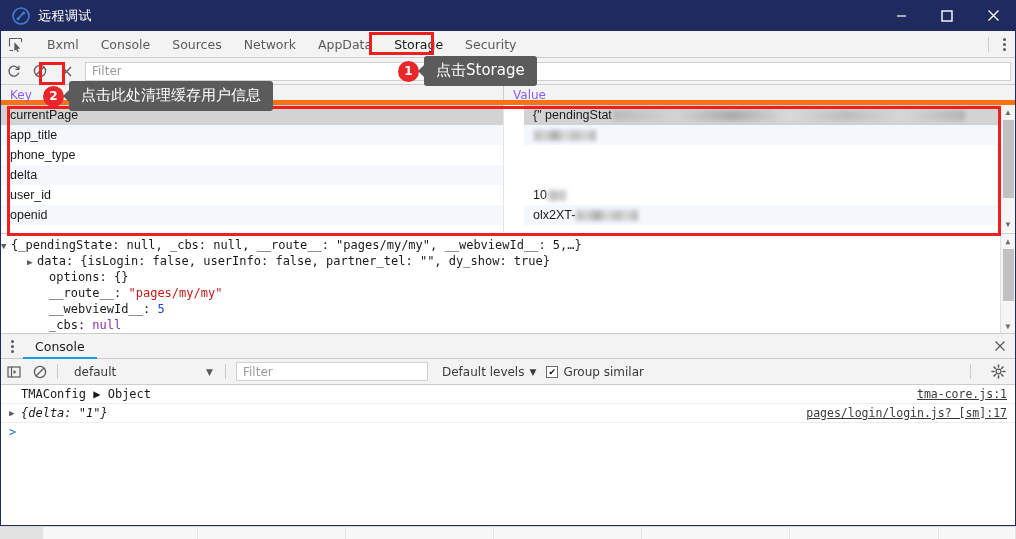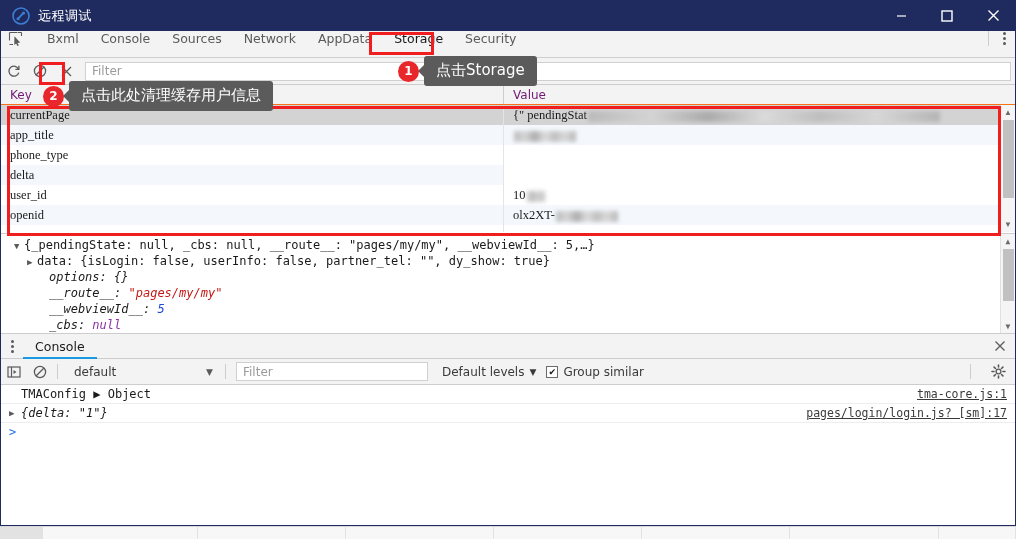--- a/index.html
+++ b/index.html
@@ -45,21 +45,21 @@
   .devtools {
     position: absolute; left: 0; top: 31px;
     width: 1016px; height: 495px;
     background: #ffffff;
     border: 1px solid #1f2a5e;
     border-top: none;
   }
   .tabbar {
     height: 27px; background: #f3f3f3;
     border-bottom: 1px solid #cdcdcd;
-    display: flex; align-items: flex-start;
+    display: flex; align-items: center;
     position: relative;
   }
   .inspect-btn {
     width: 28px; display: flex; align-items: center; justify-content: center;
   }
   .tab-sep {
     width: 1px; background: #cdcdcd; margin: 6px 3px;
   }
   .tab {
     padding: 0 11px; display: flex; align-items: center;
@@ -104,30 +104,30 @@
   .hl-clear {
     position: absolute; left: 39px; top: 2px;
     width: 26px; height: 23px;
     border: 3px solid #f01e1e; pointer-events: none; z-index: 30;
   }
 
   
   .kv-wrap { position: relative; height: 148px; }
   .kv-head {
     height: 20px; background: #f3f3f3;
-    border-bottom: 1px solid #f97316;
-    display: flex; font-size: 12px; color: #701a75;
+    border-bottom: 5px solid #f97316;
+    display: flex; font-size: 12px; color: #8b5cf6;
     font-family: "DejaVu Sans", sans-serif;
   }
   .kv-head .col-key { width: 503px; padding-left: 9px; line-height: 20px;
                       border-right: 1px solid #cdcdcd;}
   .kv-head .col-val { flex: 1; padding-left: 9px; line-height: 20px; }
   .kv-body { position: relative; height: 127px; overflow: hidden; }
   .kv-row { display: flex; height: 20px; font-size: 12.5px; color: #1a1a1a;
-            font-family: Liberation Serif, serif; }
+            font-family: Liberation Sans, sans-serif; gap: 20px; }
   .kv-row .k { width: 503px; padding-left: 9px; line-height: 20px;
                overflow:hidden; white-space: nowrap; border-right: 1px solid #e4e4e4;}
   .kv-row .v { flex: 1; padding-left: 9px; line-height: 20px; overflow:hidden;
                white-space: nowrap; position: relative; }
   .kv-row.sel .k { background: #d3d3d3; }
   .kv-row.sel .v { background: #d3d3d3; }
   .kv-row.alt .k, .kv-row.alt .v { background: #f4f8fd; }
   .kv-row.pad { height: 20px; }
   .kv-row.pad .k, .kv-row.pad .v { background: #ffffff; }
 
@@ -152,23 +152,23 @@
     position: relative;
     height: 100px;
     border-top: 1px solid #cdcdcd;
     background: #ffffff;
     font-family: "DejaVu Sans Mono", monospace;
     font-size: 12px;
     overflow: hidden;
     padding-top: 3px;
   }
   .json-line { height: 16px; line-height: 16px; white-space: nowrap; color: #1a1a1a; }
-  .ind1 { padding-left: 13px; }
+  .ind1 { }
   .ind2 { padding-left: 26px; }
-  .ind3 { padding-left: 38px; font-style: italic; }
+  .ind3 { padding-left: 38px; }
   .tri { display:inline-block; width: 10px; color: #5a5a5a; font-size: 9px; }
   .jnull { color: #8d32a8; }
   .jnum  { color: #1c49d1; }
   .jstr  { color: #c41a16; }
   .jkey  { color: #1a1a1a; }
 
   
   .console-drawer {
     border-top: 1px solid #cdcdcd;
     background: #ffffff;

